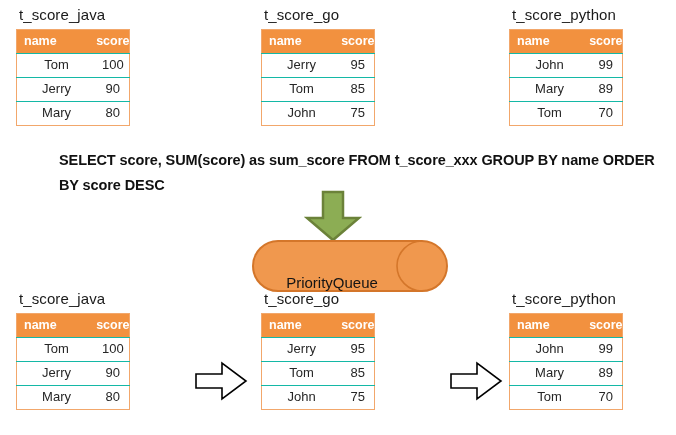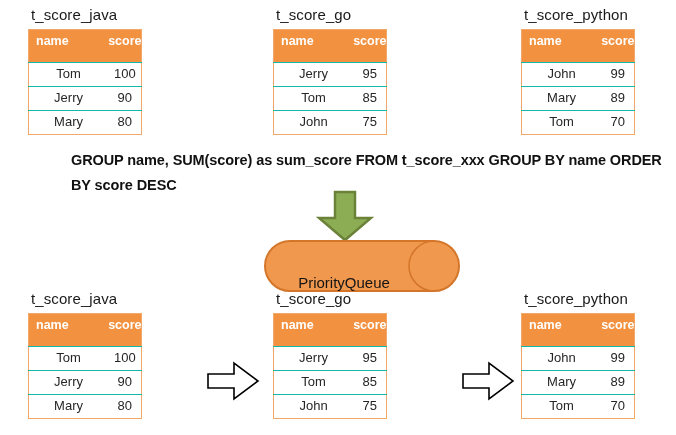--- a/index.html
+++ b/index.html
@@ -9,21 +9,21 @@
   body {
     width: 676px;
     height: 435px;
     background: #ffffff;
     font-family: "Liberation Sans", sans-serif;
     position: relative;
     overflow: hidden;
   }
   .stage {
     position: absolute;
-    left: 16px; top: 0;
+    left: 4px; top: 0;
     width: 560px;
     height: 435px;
   }
 
   
   .tbl-group {
     position: absolute;
   }
   .tbl-title {
     font-size: 15px;
@@ -38,21 +38,21 @@
     table-layout: fixed;
     border: 1px solid #F2A76B;
     background: #ffffff;
   }
   table.score-table th {
     background: #F2913F;
     color: #ffffff;
     font-size: 12.5px;
     font-weight: bold;
     text-align: left;
-    padding: 4px 0 14px 7px;
+    padding: 4px 0 5px 7px;
     line-height: 14px;
     border: none;
   }
   table.score-table td {
     font-size: 13px;
     color: #262626;
     text-align: center;
     padding: 3px 0 4px 7px;
     line-height: 16px;
     border-top: 1px solid #14b8a6;
@@ -201,21 +201,21 @@
           <td>89</td>
         </tr>
         <tr>
           <td>Tom</td>
           <td>70</td>
         </tr>
       </tbody>
     </table>
   </div>
 
-  <div class="sql-text">GROUP name, SUM(score) as sum_score FROM t_score_xxx  GROUP BY name ORDER BY score DESC</div>
+  <div class="sql-text">SELECT score, SUM(score) as sum_score FROM t_score_xxx  GROUP BY name ORDER BY score DESC</div>
 
   <svg class="green-arrow" viewBox="0 0 58 52">
     <polygon points="19,2 39,2 39,28 55,28 29,50 3,28 19,28" fill="#8CAD54" stroke="#6B8239" stroke-width="2.5" stroke-linejoin="miter"></polygon>
   </svg>
 
   <svg class="pq-shape" viewBox="0 0 196 52">
     <path d="M26,1 H170 A25,25 0 0 1 170,51 H26 A25,25 0 0 1 26,1 Z" fill="#F0984E" stroke="#D4762A" stroke-width="2"></path>
     <path d="M170,1 A25,25 0 0 0 170,51" fill="none" stroke="#D4762A" stroke-width="1.6"></path>
   </svg>
   <div class="pq-label">PriorityQueue</div>

